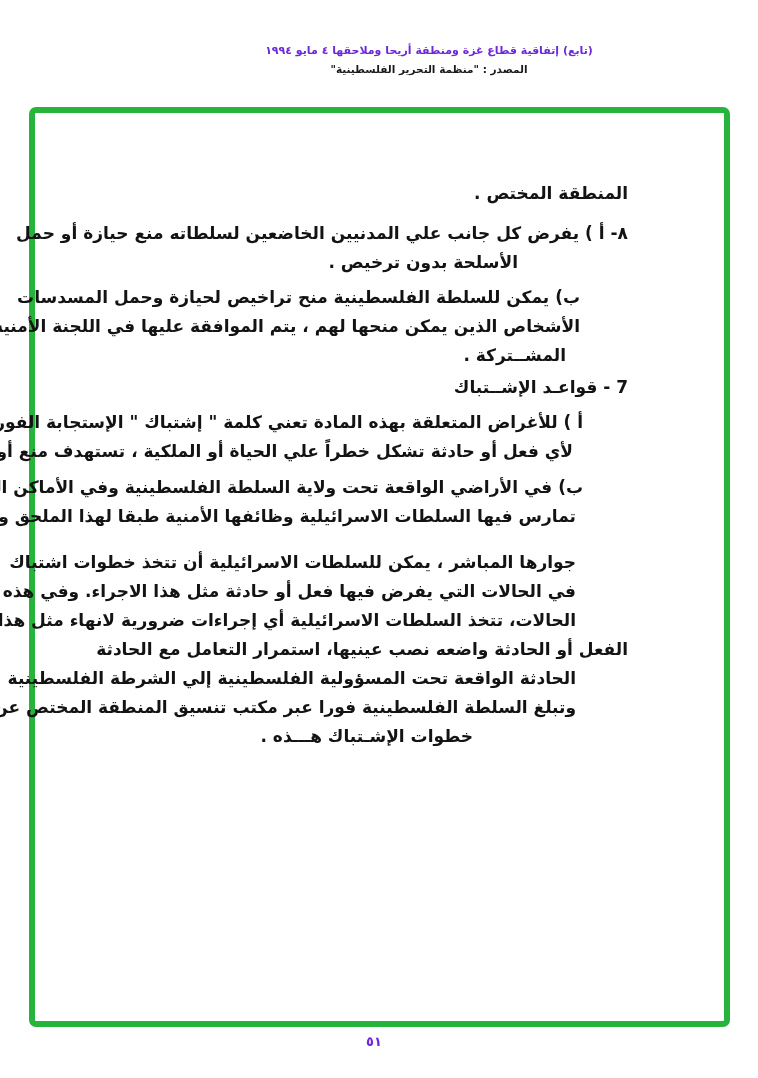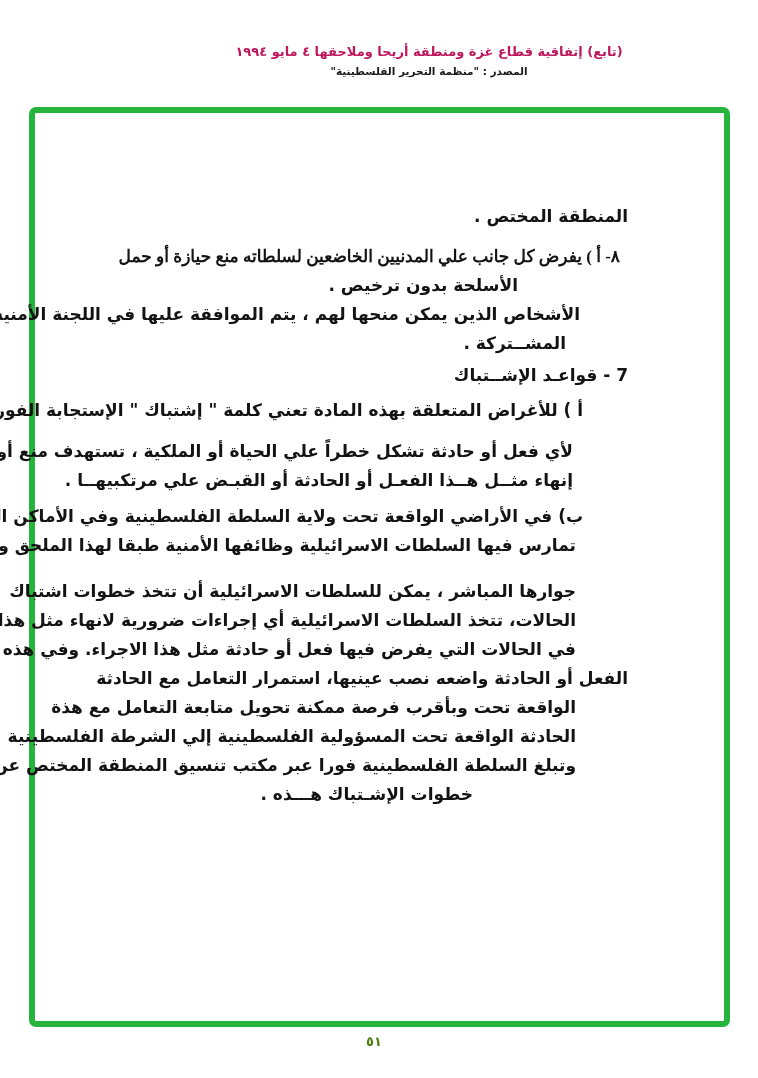--- a/index.html
+++ b/index.html
@@ -7,76 +7,75 @@
     width:758px;height:1078px;position:relative;background:#ffffff;
     font-family:"DejaVu Sans",sans-serif;color:#151515;overflow:hidden;
   }
   .page{position:absolute;inset:0;}
   
   .header{
     position:absolute;top:44px;right:112px;width:434px;
     text-align:center;direction:rtl;
   }
   .title{
-    font-size:13px;font-weight:bold;white-space:nowrap;
-    letter-spacing:0;color:#be185d;
+    font-size:11px;font-weight:bold;white-space:nowrap;
+    letter-spacing:0;color:#6d28d9;
   }
   .source{
     font-size:10.5px;font-weight:bold;margin-top:6px;color:#1a1a1a;
   }
   
   .frame{
     position:absolute;left:29px;top:107px;width:701px;height:920px;
     box-sizing:border-box;border:6px solid #27B43C;border-radius:7px;
     background:transparent;
   }
   
   .doc-body{
-    position:absolute;top:202px;right:130px;width:545px;
+    position:absolute;top:179px;right:130px;width:545px;
     direction:rtl;text-align:right;
   }
   .doc-line{
     font-size:17px;font-weight:bold;line-height:29px;height:29px;
     white-space:nowrap;color:#131313;
   }
   
   .page-number{
     position:absolute;top:1034px;left:0;width:748px;
-    text-align:center;font-size:13px;font-weight:bold;color:#4d7c0f;
+    text-align:center;font-size:13px;font-weight:bold;color:#6d28d9;
   }
 </style>
 </head>
 <body>
 
 <div class="page">
 
   <div class="header">
     <div class="title">(تابع) إتفاقية قطاع غزة ومنطقة أريحا وملاحقها ٤ مايو ١٩٩٤</div>
     <div class="source">المصدر :  "منظمة التحرير الفلسطينية"</div>
   </div>
 
   <div class="frame" style="border-color: rgb(39, 180, 60);"></div>
 
   <div class="doc-body" id="doc-body">
       <div class="doc-line" style="margin-right: 0px; margin-top: 0px;">المنطقة المختص .</div>
-      <div class="doc-line" style="margin-right: 8px; margin-top: 11px; font-family: Liberation Serif, serif;">٨- أ ) يفرض كل جانب علي المدنيين الخاضعين لسلطاته منع حيازة أو حمل</div>
+      <div class="doc-line" style="margin-right: 0px; margin-top: 11px;">٨- أ ) يفرض كل جانب علي المدنيين الخاضعين لسلطاته منع حيازة أو حمل</div>
       <div class="doc-line" style="margin-right: 110px; margin-top: 0px;">الأسلحة بدون ترخيص .</div>
+      <div class="doc-line" style="margin-right: 48px; margin-top: 6px;">ب) يمكن للسلطة الفلسطينية منح تراخيص لحيازة وحمل المسدسات</div>
       <div class="doc-line" style="margin-right: 48px; margin-top: 0px;">الأشخاص الذين يمكن منحها لهم ، يتم الموافقة عليها في اللجنة الأمنية</div>
       <div class="doc-line" style="margin-right: 62px; margin-top: 0px;">المشــتركة .</div>
       <div class="doc-line" style="margin-right: 0px; margin-top: 3px;">7 - قواعـد الإشــتباك</div>
       <div class="doc-line" style="margin-right: 45px; margin-top: 6px;">أ ) للأغراض المتعلقة بهذه المادة تعني كلمة " إشتباك " الإستجابة الفورية</div>
-      <div class="doc-line" style="margin-right: 55px; margin-top: 12px;">لأي فعل أو حادثة تشكل خطراً علي الحياة أو الملكية ،  تستهدف منع أو</div>
-      <div class="doc-line" style="margin-right: 55px; margin-top: 0px;">إنهاء مثــل هــذا الفعـل أو الحادثة أو القبـض علي مرتكبيهــا .</div>
+      <div class="doc-line" style="margin-right: 55px; margin-top: 0px;">لأي فعل أو حادثة تشكل خطراً علي الحياة أو الملكية ،  تستهدف منع أو</div>
       <div class="doc-line" style="margin-right: 45px; margin-top: 7px;">ب) في الأراضي الواقعة تحت ولاية السلطة الفلسطينية وفي الأماكن التي</div>
       <div class="doc-line" style="margin-right: 52px; margin-top: 0px;">تمارس فيها السلطات الاسرائيلية وظائفها الأمنية طبقا لهذا الملحق وفي</div>
       <div class="doc-line" style="margin-right: 52px; margin-top: 17px;">جوارها المباشر ،  يمكن للسلطات الاسرائيلية أن تتخذ خطوات اشتباك</div>
+      <div class="doc-line" style="margin-right: 52px; margin-top: 0px;">في الحالات التي يفرض فيها فعل أو حادثة مثل هذا الاجراء. وفي هذه</div>
       <div class="doc-line" style="margin-right: 52px; margin-top: 0px;">الحالات، تتخذ السلطات الاسرائيلية أي إجراءات ضرورية لانهاء مثل هذا</div>
-      <div class="doc-line" style="margin-right: 52px; margin-top: 0px;">في الحالات التي يفرض فيها فعل أو حادثة مثل هذا الاجراء. وفي هذه</div>
       <div class="doc-line" style="margin-top: 0px;">الفعل أو الحادثة واضعه نصب عينيها، استمرار التعامل مع الحادثة</div>
-      <div class="doc-line" style="margin-right: 52px; margin-top: 0px;">الواقعة تحت وبأقرب فرصة ممكنة تحويل متابعة التعامل مع هذة</div>
       <div class="doc-line" style="margin-right: 52px; margin-top: 0px;">الحادثة الواقعة تحت المسؤولية الفلسطينية إلي الشرطة الفلسطينية .</div>
       <div class="doc-line" style="margin-right: 52px; margin-top: 0px; padding-left: 20px;">وتبلغ السلطة الفلسطينية فورا عبر مكتب تنسيق المنطقة المختص عن</div>
       <div class="doc-line" style="margin-right: 155px; margin-top: 0px;">خطوات الإشـتباك هـــذه .</div>
     </div>
 
   <div class="page-number">٥١</div>
 
 </div>
 
 </body></html>

